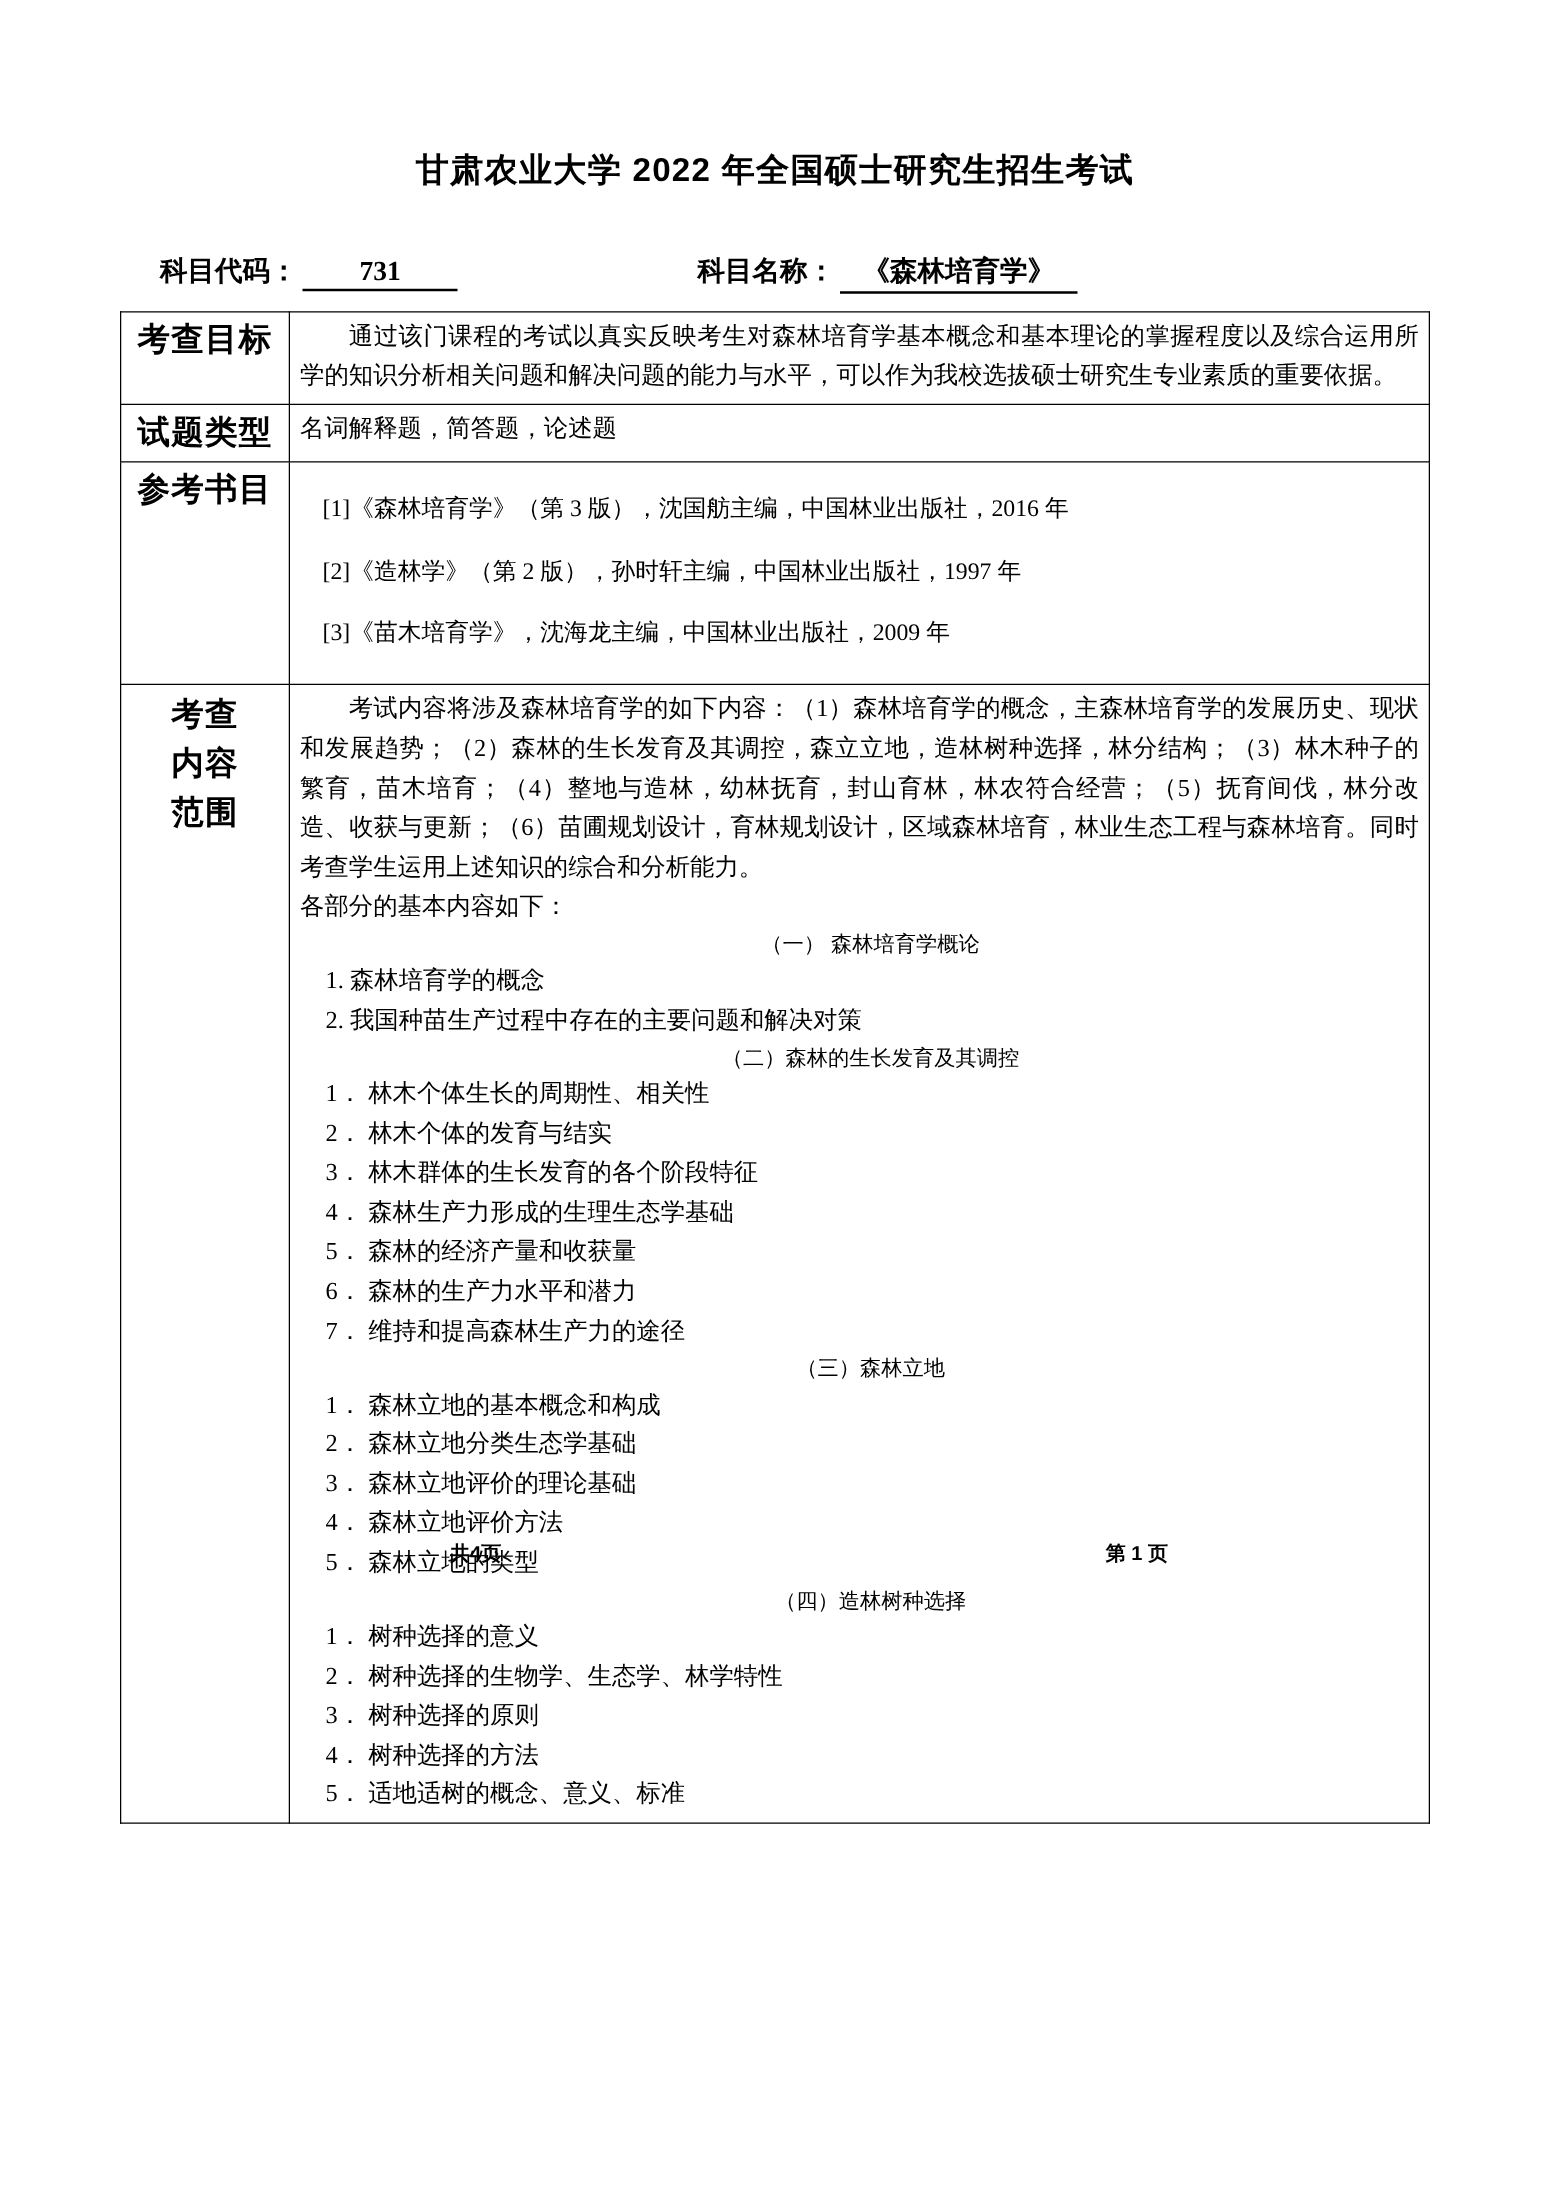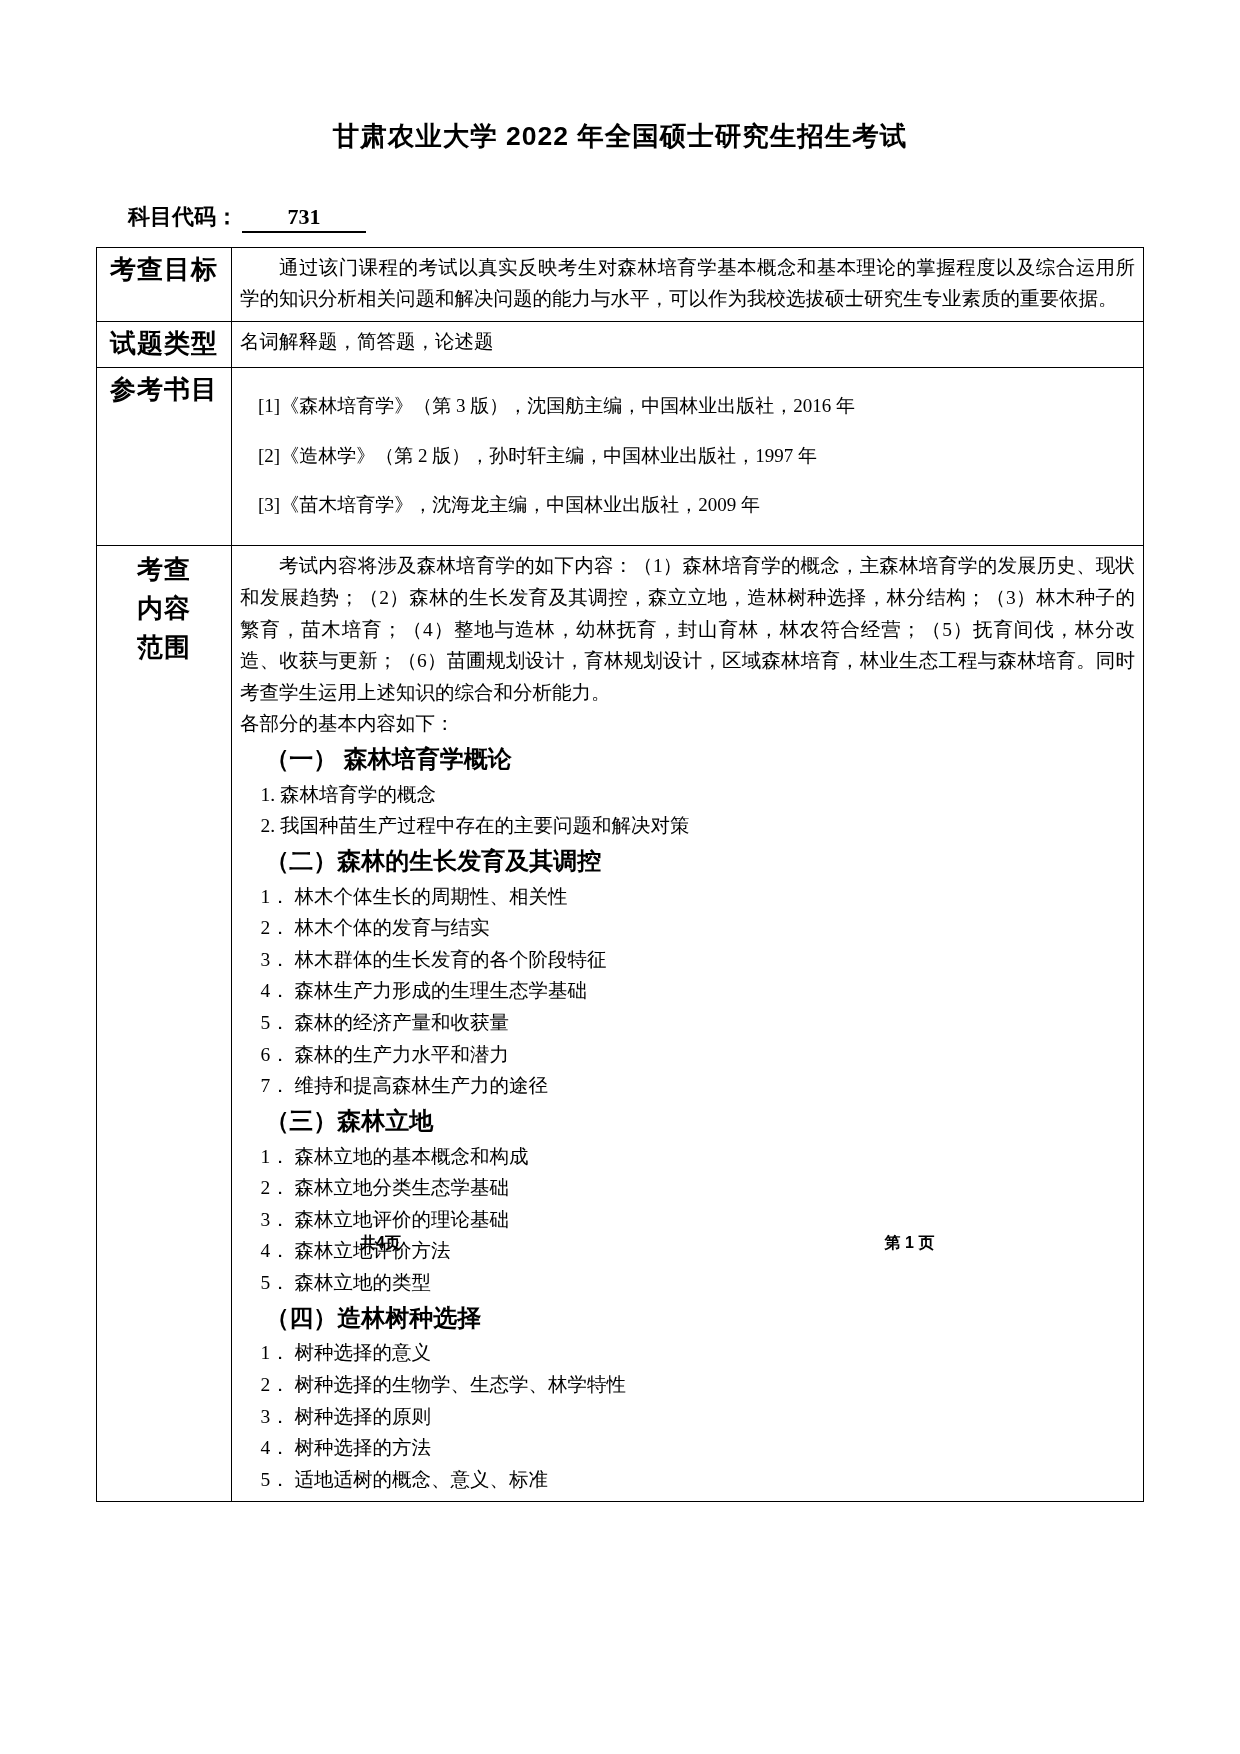--- a/index.html
+++ b/index.html
@@ -106,24 +106,25 @@
     line-height: 1.62;
   }
   .ref-line {
     margin: 18px;
     font-size: 19px;
     line-height: 1.68;
   }
   .sec-head {
     margin: 0;
     padding-left: 1.05em;
-    font-weight: bold;
-    font-size: 24px;
-    line-height: 1.62;
-    font-family: "Liberation Sans", "DejaVu Sans", sans-serif;
+    font-weight: normal;
+    font-size: 17px;
+    line-height: 1.62;
+    font-family: "Liberation Sans", "DejaVu Sans", sans-serif;
+    text-align: center;
   }
   .item {
     margin: 0;
     padding-left: 1.05em;
     font-size: 19.5px;
     line-height: 1.62;
   }
   .content-cell { padding-bottom: 22px; }
   .footer {
     position: absolute;
@@ -152,20 +153,24 @@
 <div class="page">
 
   <div class="title-block">
     <div class="title-line">甘肃农业大学 2022 年全国硕士研究生招生考试</div>
   </div>
 
   <div class="subject-row">
     <div class="subject-left">
       <span class="subj-label">科目代码：</span>
       <span class="subj-value">731</span>
+    </div>
+    <div class="subject-right">
+      <span class="subj-label">科目名称：</span>
+      <span class="subj-value name">《森林培育学》</span>
     </div>
   </div>
 
   <table class="grid">
     <tbody>
       <tr>
         <td class="label">考查目标</td>
         <td class="body">
           <p class="para">通过该门课程的考试以真实反映考生对森林培育学基本概念和基本理论的掌握程度以及综合运用所学的知识分析相关问题和解决问题的能力与水平，可以作为我校选拔硕士研究生专业素质的重要依据。</p>
         </td>

